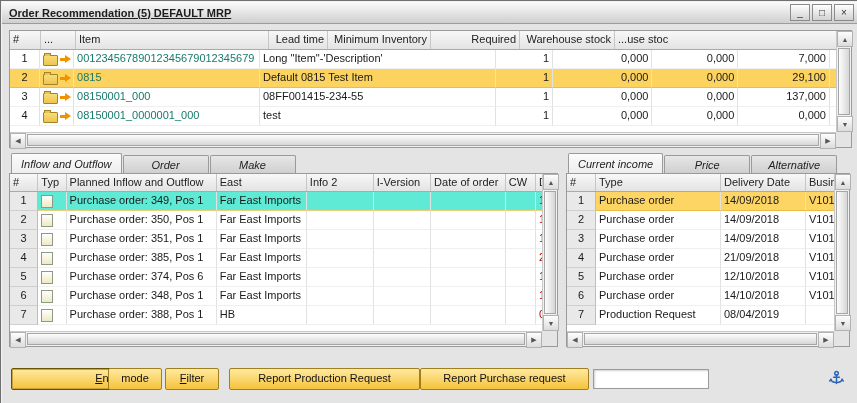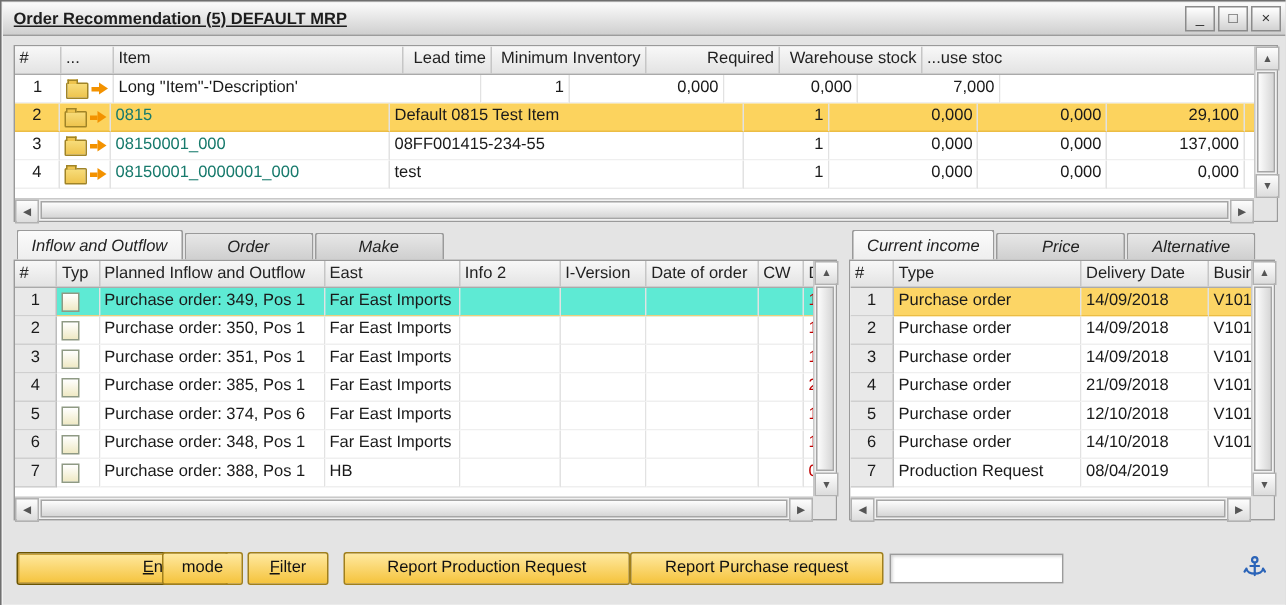--- a/index.html
+++ b/index.html
@@ -93,20 +93,21 @@
         <div class="hcell mc7 r">Warehouse stock</div>
         <div class="hcell mc8">...use stoc</div>
       </div>
 
       <div class="trow">
         <div class="cell mc0 rownum">1</div>
         <div class="cell mc1 icons">
             <span class="ic-folder"></span>
             <span class="ic-link"></span>
           </div>
+        <div class="cell mc2 itemlink">00123456789012345679012345679</div>
         <div class="cell mc3">Long "Item"-'Description'</div>
         <div class="cell mc4 r">1</div>
         <div class="cell mc5 r">0,000</div>
         <div class="cell mc6 r">0,000</div>
         <div class="cell mc7 r">7,000</div>
         <div class="cell mc8"></div>
       </div>
 
       <div class="trow selected">
         <div class="cell mc0 rownum">2</div>

